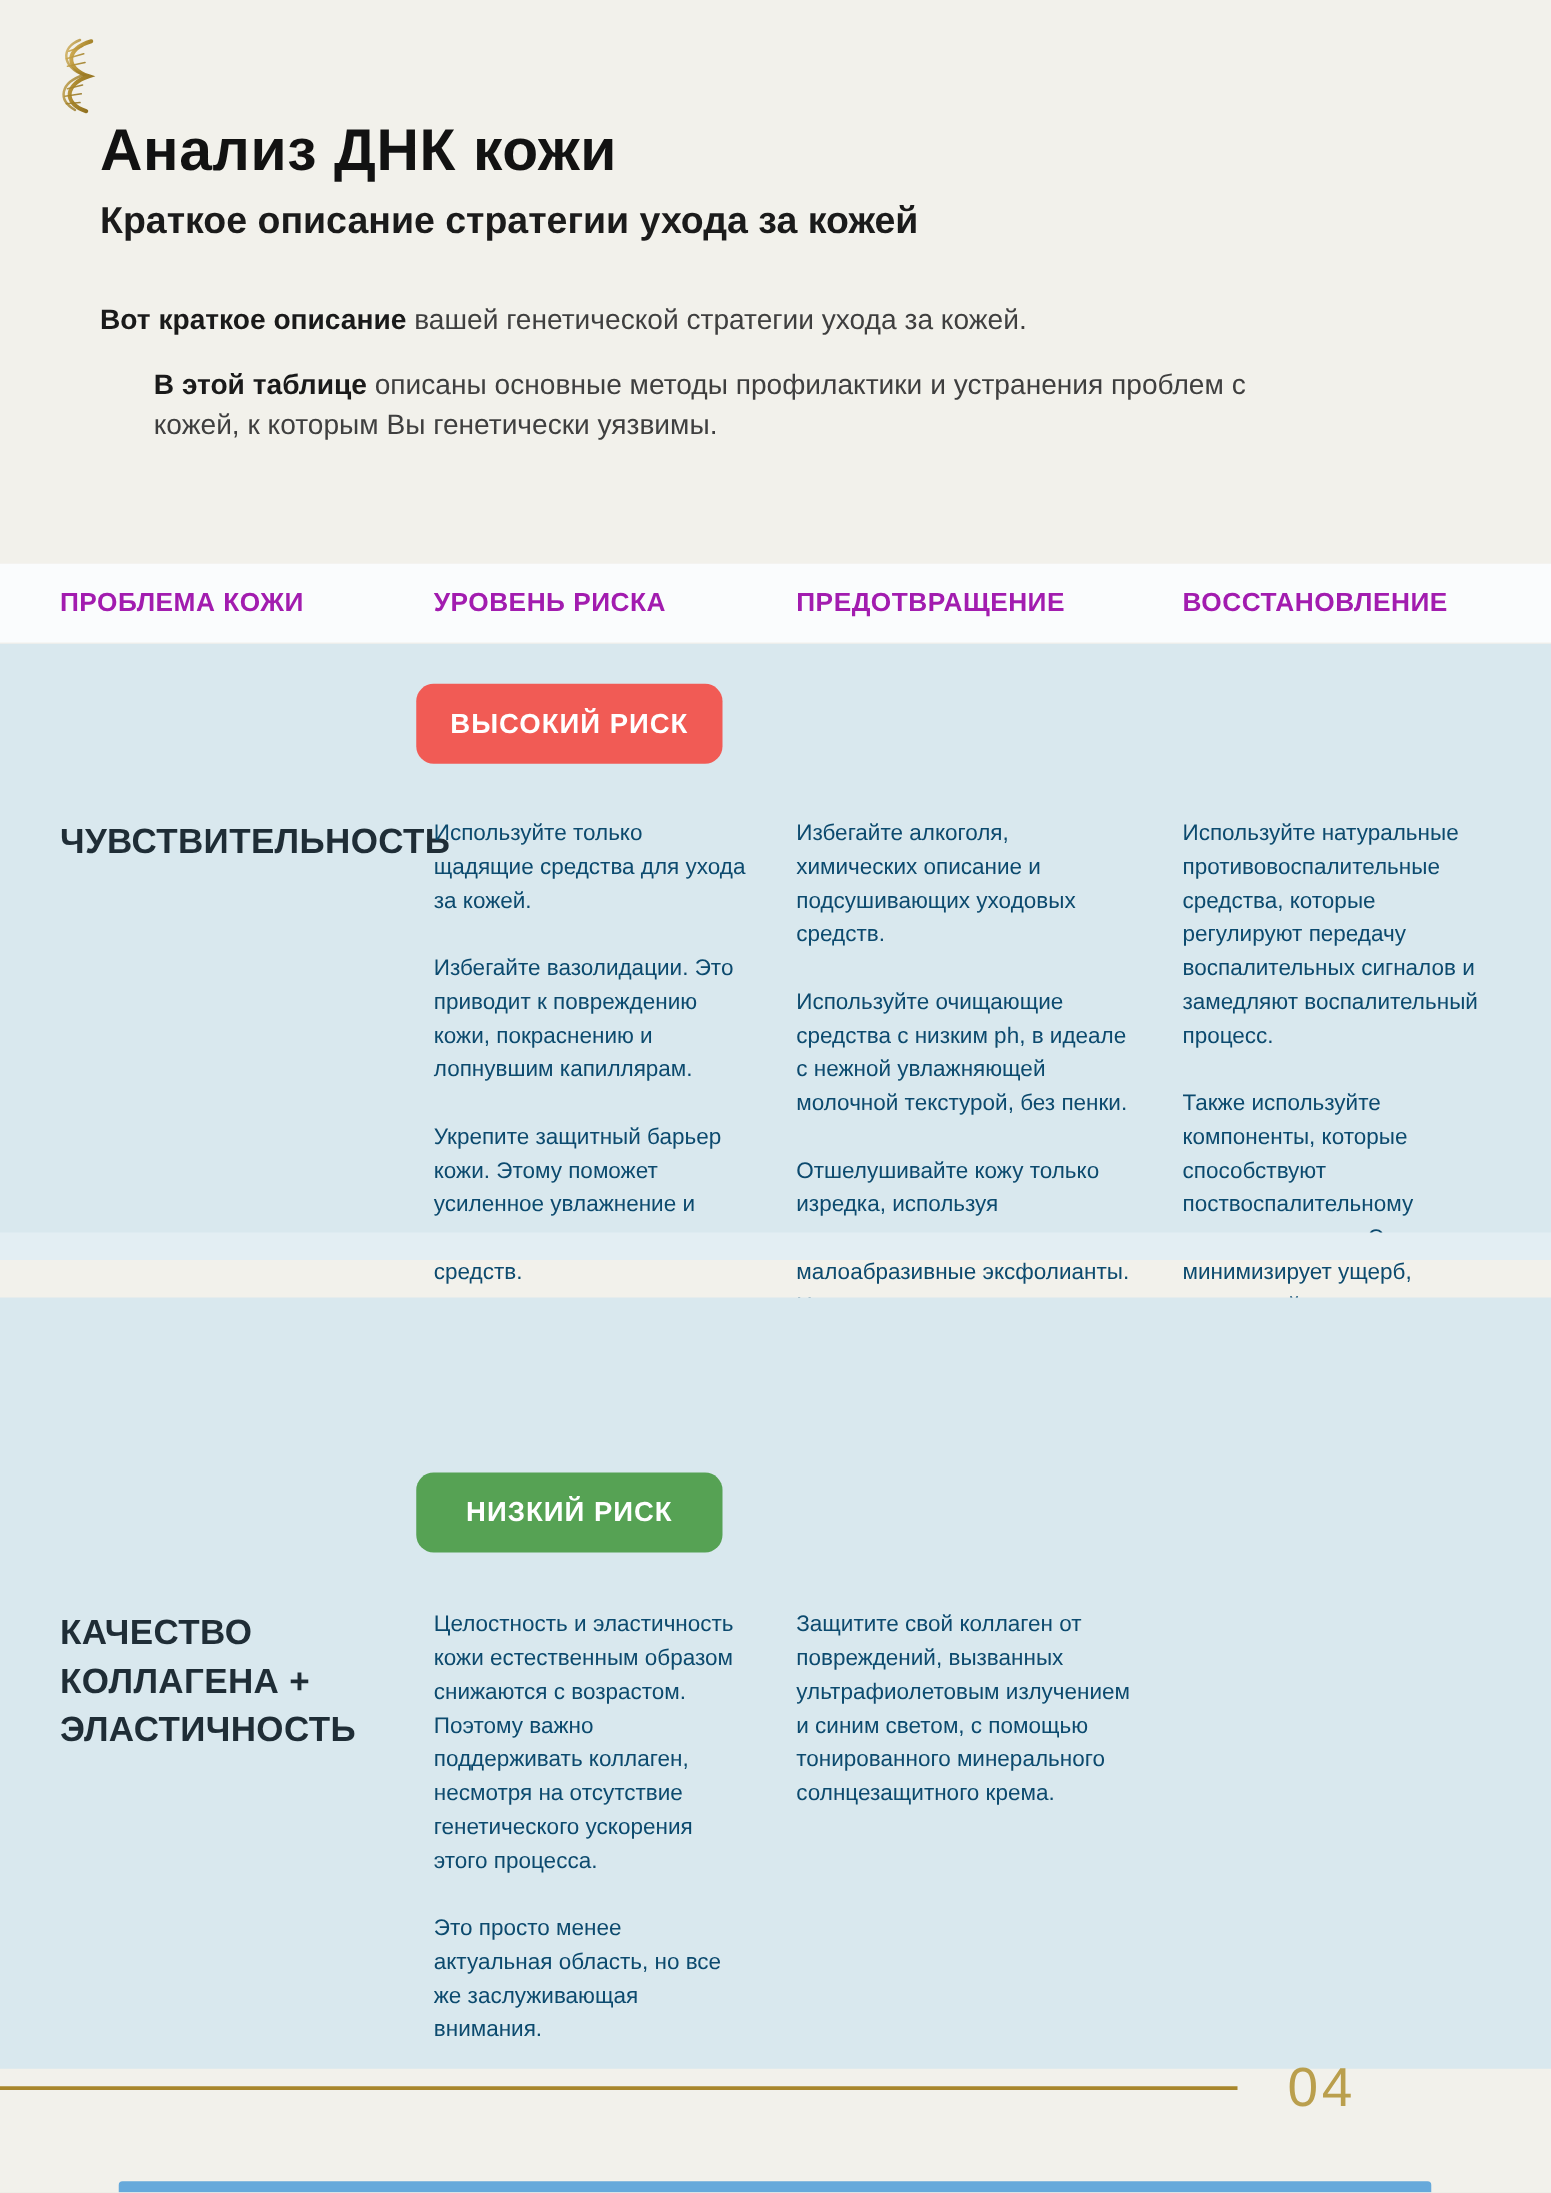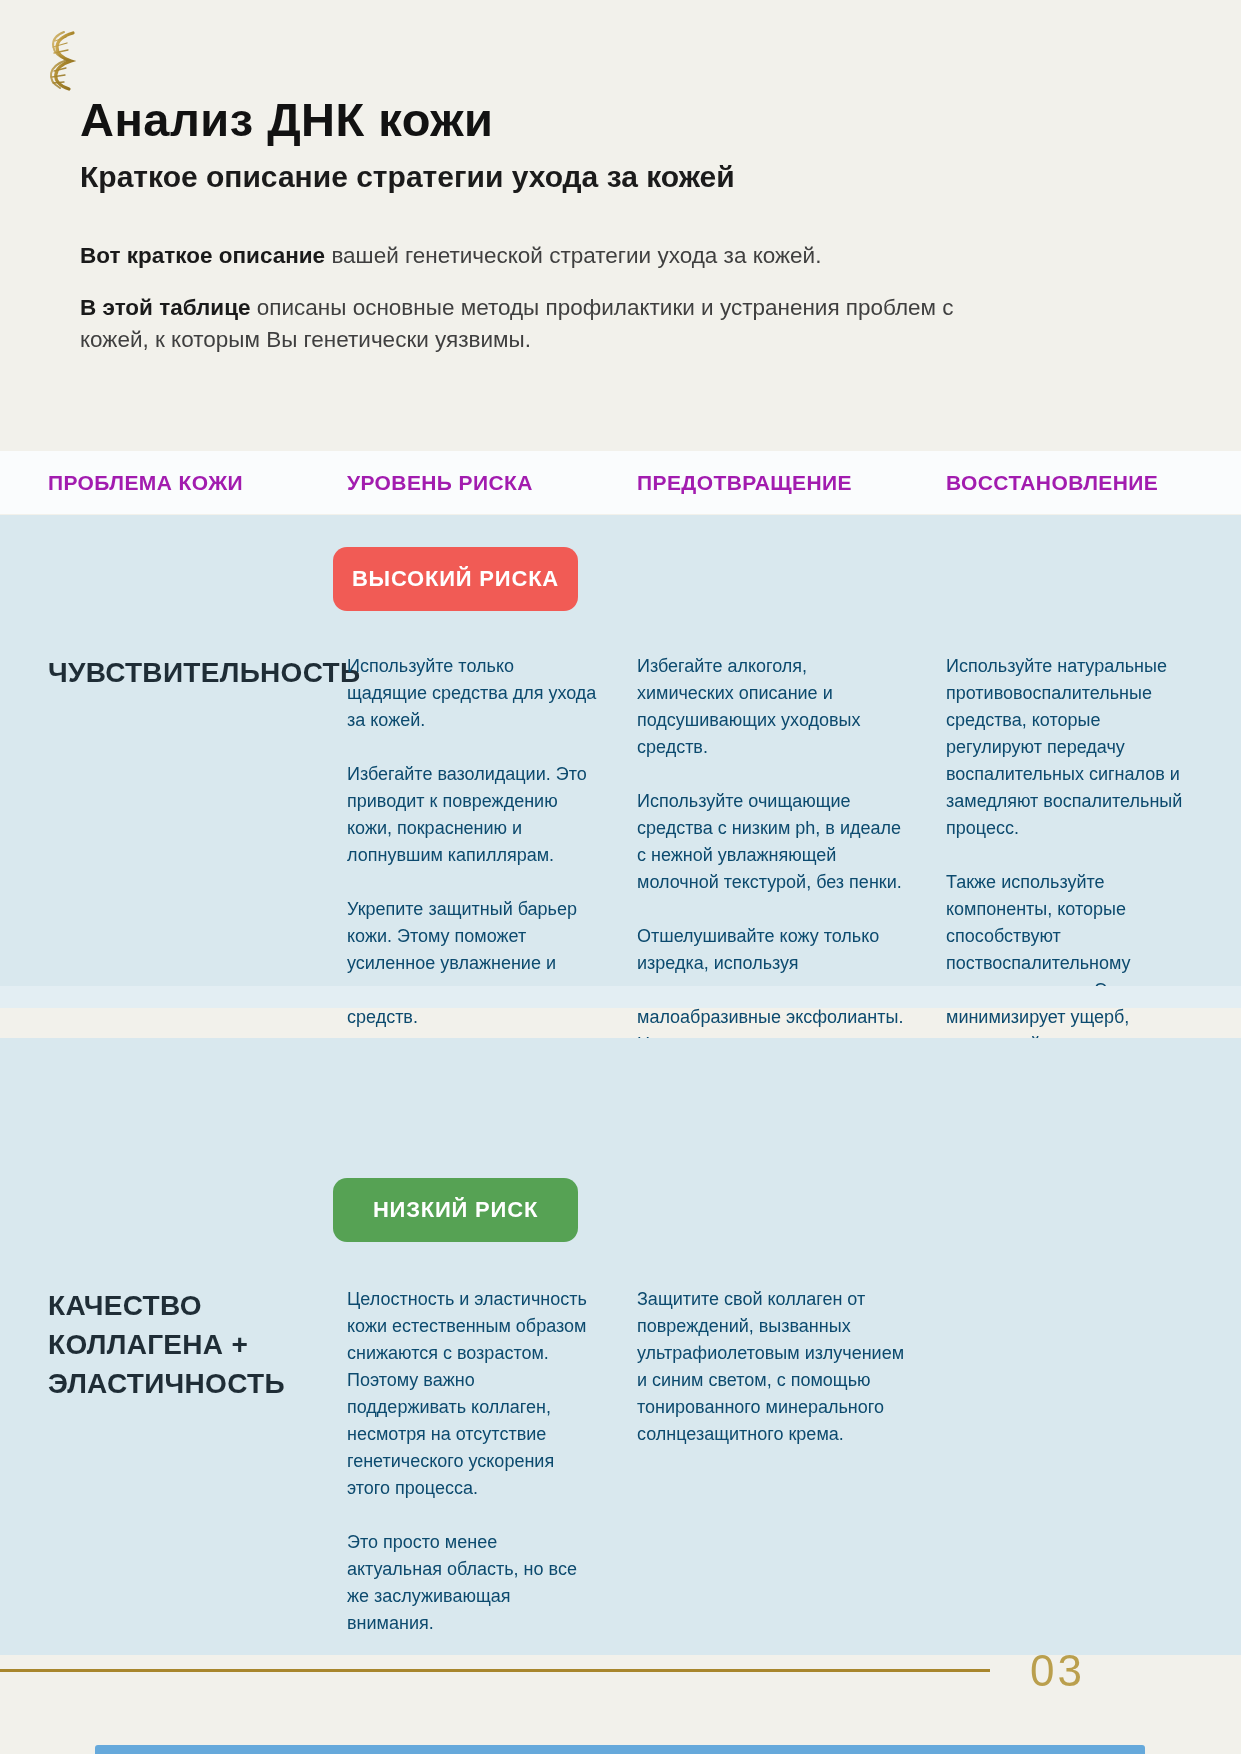--- a/index.html
+++ b/index.html
@@ -6,21 +6,21 @@
   body{font-family:"Liberation Sans", sans-serif; background:#e8e8e2;}
   .page{position:relative; width:1241px; height:1754px; background:#f2f1eb; overflow:hidden; margin:0 auto;}
 
   
   .logo{position:absolute; left:42px; top:30px; width:44px; height:62px;}
   .title{position:absolute; left:80px; top:92px; margin:0; font-size:47px; font-weight:800; color:#121212; letter-spacing:.5px;}
   .subtitle{position:absolute; left:80px; top:160px; margin:0; font-size:30px; font-weight:700; color:#1b1b1b;}
   .intro{position:absolute; left:80px; margin:0; width:940px; font-size:22.5px; line-height:1.42; color:#3f3f3f;}
   .intro strong{color:#1a1a1a; font-weight:700;}
   .intro.p1{top:240px;}
-  .intro.p2{top:292px;}
+  .intro.p2{top:292px;margin-left:43px;}
 
   
   .thead{position:absolute; left:0; top:451px; width:1241px; height:63px; background:#fafcfd;
          display:grid; grid-template-columns:299px 290px 309px 1fr; align-items:center; padding-left:48px; box-sizing:border-box;}
   .thead .th{font-size:21px; font-weight:800; color:#a21caf; letter-spacing:.4px;}
 
   
   .risk-section{position:absolute; left:0; width:1241px; background:#d9e8ee; box-sizing:border-box;}
   .s1{top:515px; height:493px;}
   .s2{top:1038px; height:617px;}
@@ -73,21 +73,21 @@
   <p class="intro p2"><strong>В этой таблице</strong><span> описаны основные методы профилактики и устранения проблем с кожей, к которым Вы генетически уязвимы.</span></p>
 
   <div class="thead">
     <div class="th">ПРОБЛЕМА КОЖИ</div>
     <div class="th">УРОВЕНЬ РИСКА</div>
     <div class="th">ПРЕДОТВРАЩЕНИЕ</div>
     <div class="th">ВОССТАНОВЛЕНИЕ</div>
   </div>
 
   <section class="risk-section s1">
-    <div class="badge red">ВЫСОКИЙ РИСКА</div>
+    <div class="badge red">ВЫСОКИЙ РИСК</div>
     <div class="row">
       <div class="cell c1">
         <div class="problem">ЧУВСТВИТЕЛЬНОСТЬ</div>
       </div>
       <div class="cell c2">
         <p>Используйте только щадящие средства для ухода за кожей.</p>
         <p>Избегайте вазолидации. Это приводит к повреждению кожи, покраснению и лопнувшим капиллярам.</p>
         <p>Укрепите защитный барьер кожи. Этому поможет усиленное увлажнение и использование защитных средств.</p>
         <p>Воспаленная кожа может временно не реагировать на масла.</p>
       </div>
@@ -115,16 +115,16 @@
         <p>Это просто менее актуальная область, но все же заслуживающая внимания.</p>
       </div>
       <div class="cell c3">
         <p>Защитите свой коллаген от повреждений, вызванных ультрафиолетовым излучением и синим светом, с помощью тонированного минерального солнцезащитного крема.</p>
       </div>
       <div class="cell c4"></div>
     </div>
   </section>
 
   <div class="footer-line"></div>
-  <div class="page-number">03</div>
+  <div class="page-number">04</div>
   <div class="bottom-bar"></div>
 
 </div>
 
 </body></html>

